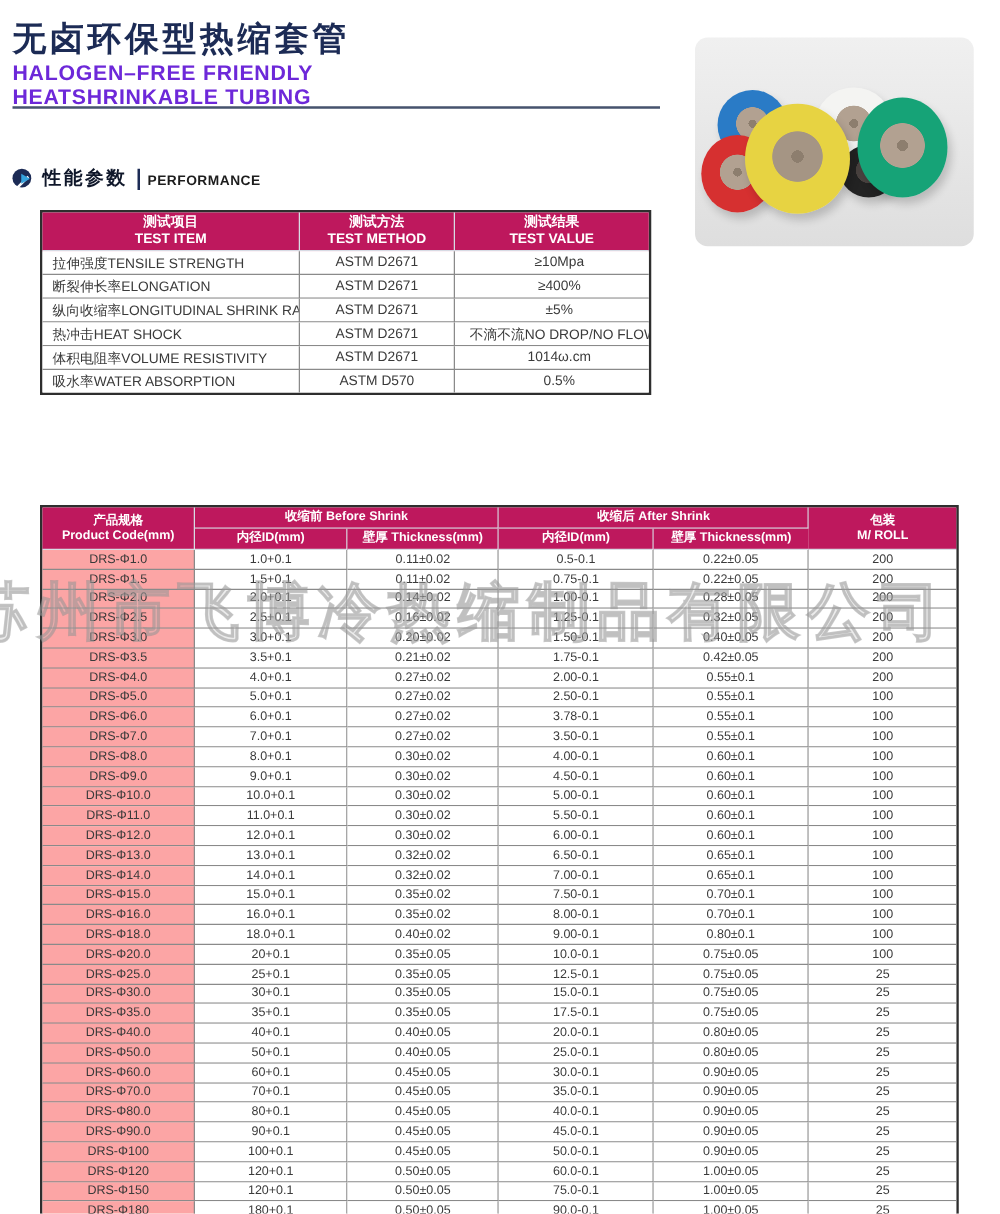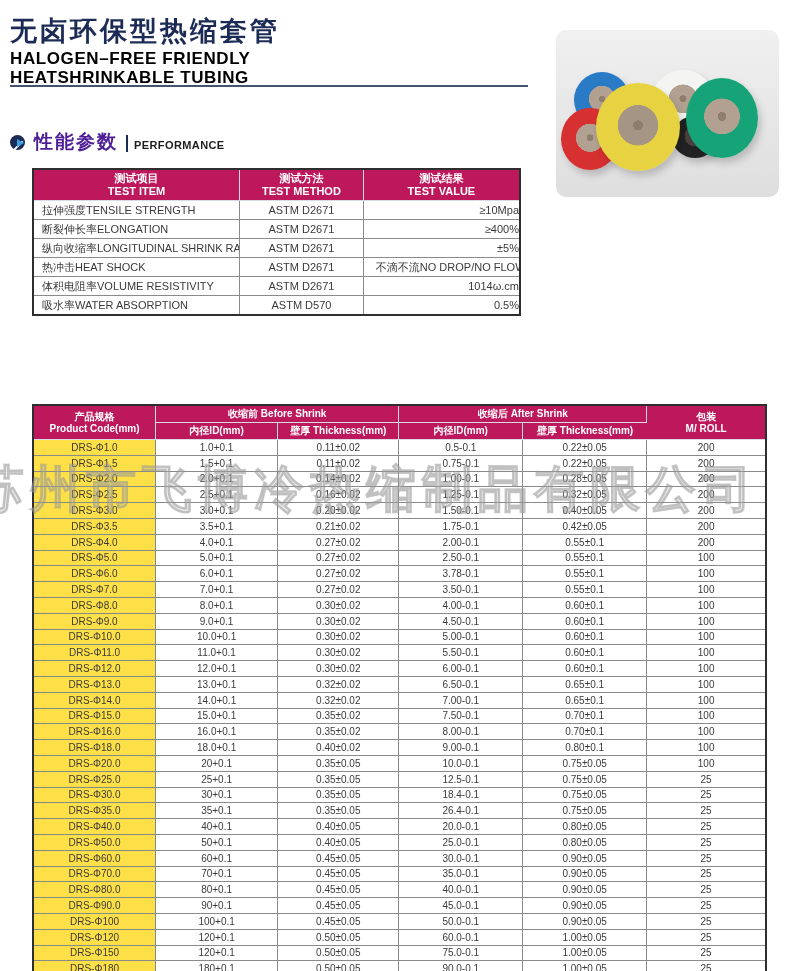--- a/index.html
+++ b/index.html
@@ -8,21 +8,21 @@
     font-family:Liberation Sans, sans-serif; overflow:hidden;
   }
 
   
   .title-cn {
     position:absolute; left:10px; top:13px; margin:0;
     font-size:27px; font-weight:bold; color:#1c2b55; letter-spacing:3px;
   }
   .subtitle {
     position:absolute; left:10px; top:49px;
-    font-size:17px; line-height:19px; color:#000000; letter-spacing:0.6px; font-weight:bold;
+    font-size:17px; line-height:19px; color:#6d28d9; letter-spacing:0.6px; font-weight:bold;
   }
   .title-rule { position:absolute; left:10px; top:85px; width:518px; height:2px; background:#46536e; }
 
   
   .photo-box {
     position:absolute; left:556px; top:30px; width:223px; height:167px;
     border-radius:10px; background:linear-gradient(180deg,#f0f0f0 0%,#dedede 100%);
   }
   .roll { position:absolute; border-radius:50%; box-shadow:3px 5px 7px rgba(0,0,0,0.18); }
   .roll-blue   { left:18px;  top:42px; width:56px; height:56px; z-index:1; }
@@ -38,21 +38,21 @@
   #spec-head { top:376px; }
   .sec-icon { position:relative; width:15px; height:15px; border-radius:50%; background:#1c2b55; margin-right:9px; flex:0 0 auto; }
   .sec-icon::before {
     content:""; position:absolute; left:-1px; bottom:2px; width:16px; height:2px;
     background:#fff; transform:rotate(-45deg);
   }
   .sec-icon::after {
     content:""; position:absolute; right:1px; top:4px;
     border-left:7px solid #35a3dd; border-top:4px solid transparent; border-bottom:4px solid transparent;
   }
-  .sec-cn { font-size:19px; font-weight:bold; color:#4c1d95; letter-spacing:2px; }
+  .sec-cn { font-size:15px; font-weight:bold; color:#0f172a; letter-spacing:2px; }
   .sec-sep { width:2px; height:17px; background:#1c2b55; margin:2px 6px 0 8px; }
   .sec-en { font-size:11px; font-weight:bold; color:#1d1d1d; letter-spacing:0.4px; margin-top:5px; }
 
   
   table { border-collapse:separate; border-spacing:0; table-layout:fixed; }
   th,td { padding:0; overflow:hidden; white-space:nowrap; }
   thead th {
     background:#be185d; color:#ffffff; font-weight:bold;
     border-right:1px solid #d7dbe4; border-bottom:1px solid #d7dbe4; text-align:center;
   }
@@ -60,27 +60,27 @@
   tbody td { background:#fff; color:#3a3a3a; border-right:1px solid #8a8a8a; border-bottom:1px solid #8a8a8a; }
   tbody tr td:last-child { border-right:none; }
   tbody tr:last-child td { border-bottom:none; }
 
   
   .perf-table { position:absolute; left:32px; top:168px; width:489px; border:2px solid #2e2e2e; }
   .perf-table thead th { height:30px; font-size:11px; line-height:13px; }
   .perf-table tbody td { height:18px; font-size:11px; }
   .perf-table td.pc0 { text-align:left; padding-left:8px; }
   .perf-table td.pc1 { text-align:center; }
-  .perf-table td.pc2 { text-align:right; padding-left:12px; }
+  .perf-table td.pc2 { text-align:center; padding-left:12px; }
 
   
   .spec-table { position:absolute; left:32px; top:404px; width:735px; border:2px solid #2e2e2e; }
   .spec-table thead th { height:16px; font-size:10px; line-height:12px; }
   .spec-table tbody td { height:14.8px; font-size:10px; text-align:center; }
-  .spec-table td.sc0 { background:#fde047; }
+  .spec-table td.sc0 { background:#fca5a5; }
 
   
   .watermark {
     position:absolute; left:-26px; top:456px; z-index:6; pointer-events:none;
     font-size:50px; font-weight:bold; letter-spacing:6px; white-space:nowrap;
     color:rgba(190,190,190,0.30); -webkit-text-stroke:1px rgba(140,140,140,0.45);
   }
 </style>
 </head>
 <body>
@@ -370,29 +370,29 @@
           <td class="sc1">25+0.1</td>
           <td class="sc2">0.35±0.05</td>
           <td class="sc3">12.5-0.1</td>
           <td class="sc4">0.75±0.05</td>
           <td class="sc5">25</td>
         </tr>
         <tr>
           <td class="sc0">DRS-Φ30.0</td>
           <td class="sc1">30+0.1</td>
           <td class="sc2">0.35±0.05</td>
-          <td class="sc3">18.4-0.1</td>
+          <td class="sc3">15.0-0.1</td>
           <td class="sc4">0.75±0.05</td>
           <td class="sc5">25</td>
         </tr>
         <tr>
           <td class="sc0">DRS-Φ35.0</td>
           <td class="sc1">35+0.1</td>
           <td class="sc2">0.35±0.05</td>
-          <td class="sc3">26.4-0.1</td>
+          <td class="sc3">17.5-0.1</td>
           <td class="sc4">0.75±0.05</td>
           <td class="sc5">25</td>
         </tr>
         <tr>
           <td class="sc0">DRS-Φ40.0</td>
           <td class="sc1">40+0.1</td>
           <td class="sc2">0.40±0.05</td>
           <td class="sc3">20.0-0.1</td>
           <td class="sc4">0.80±0.05</td>
           <td class="sc5">25</td>

